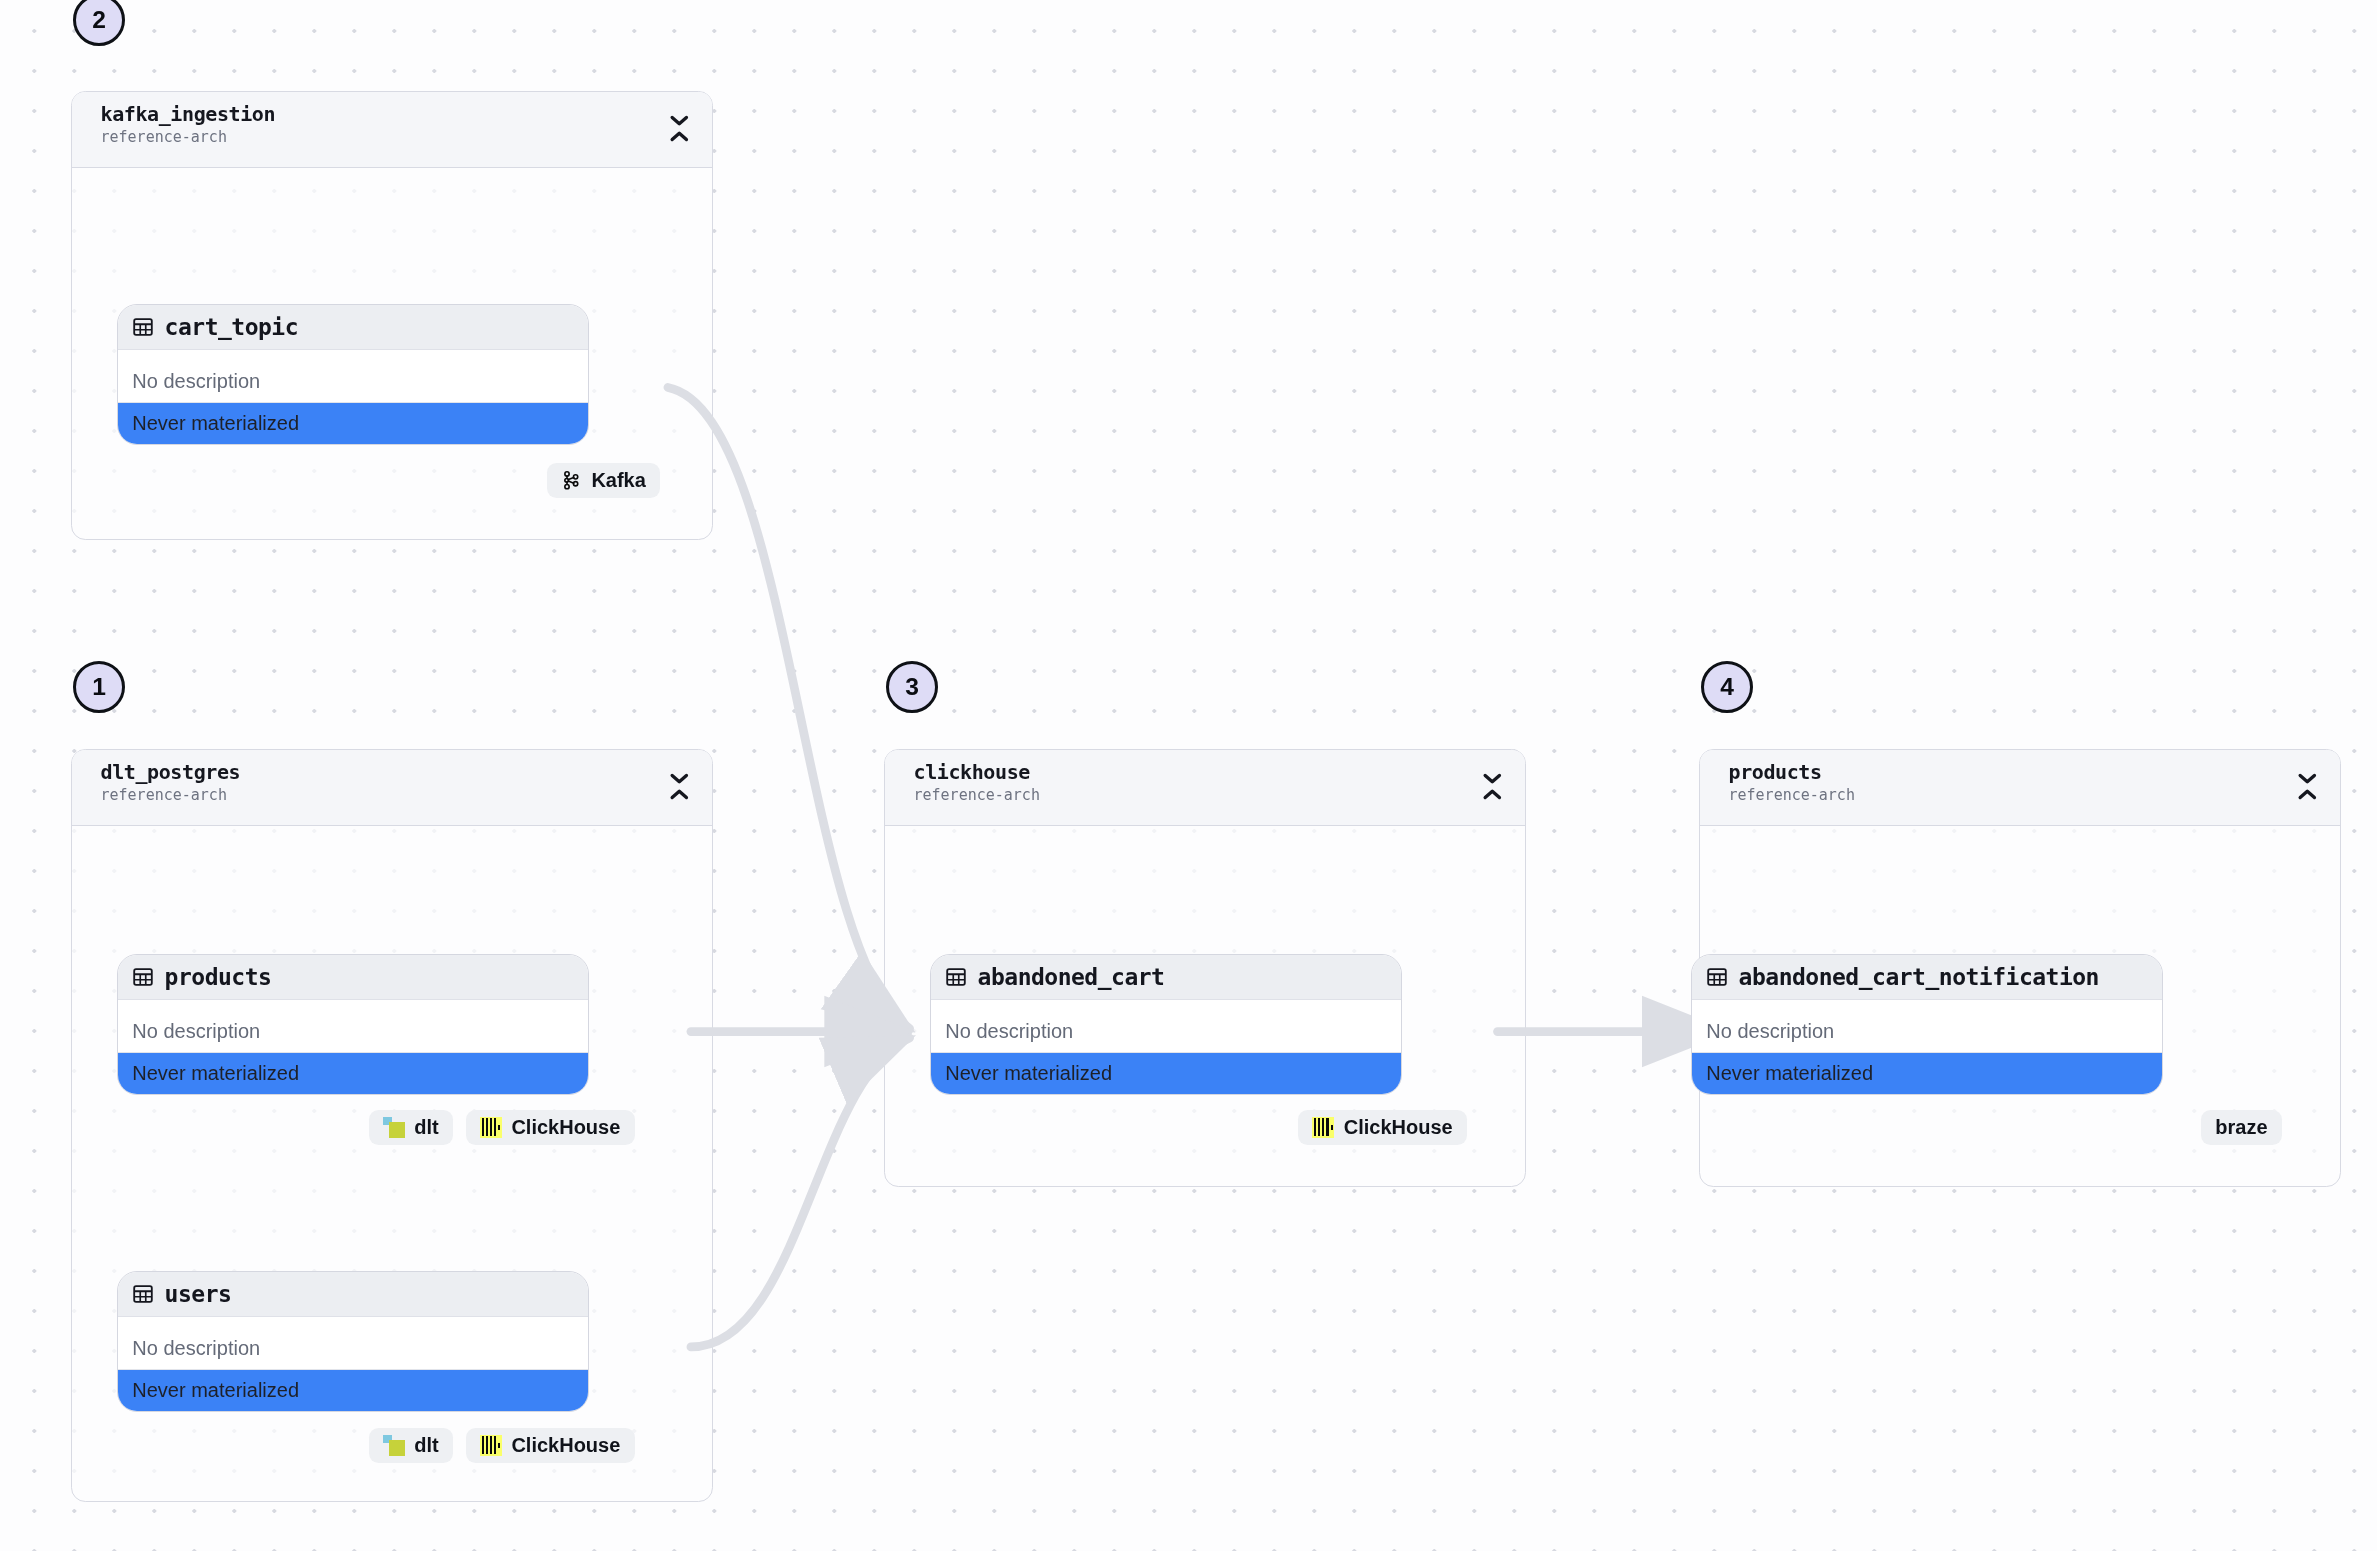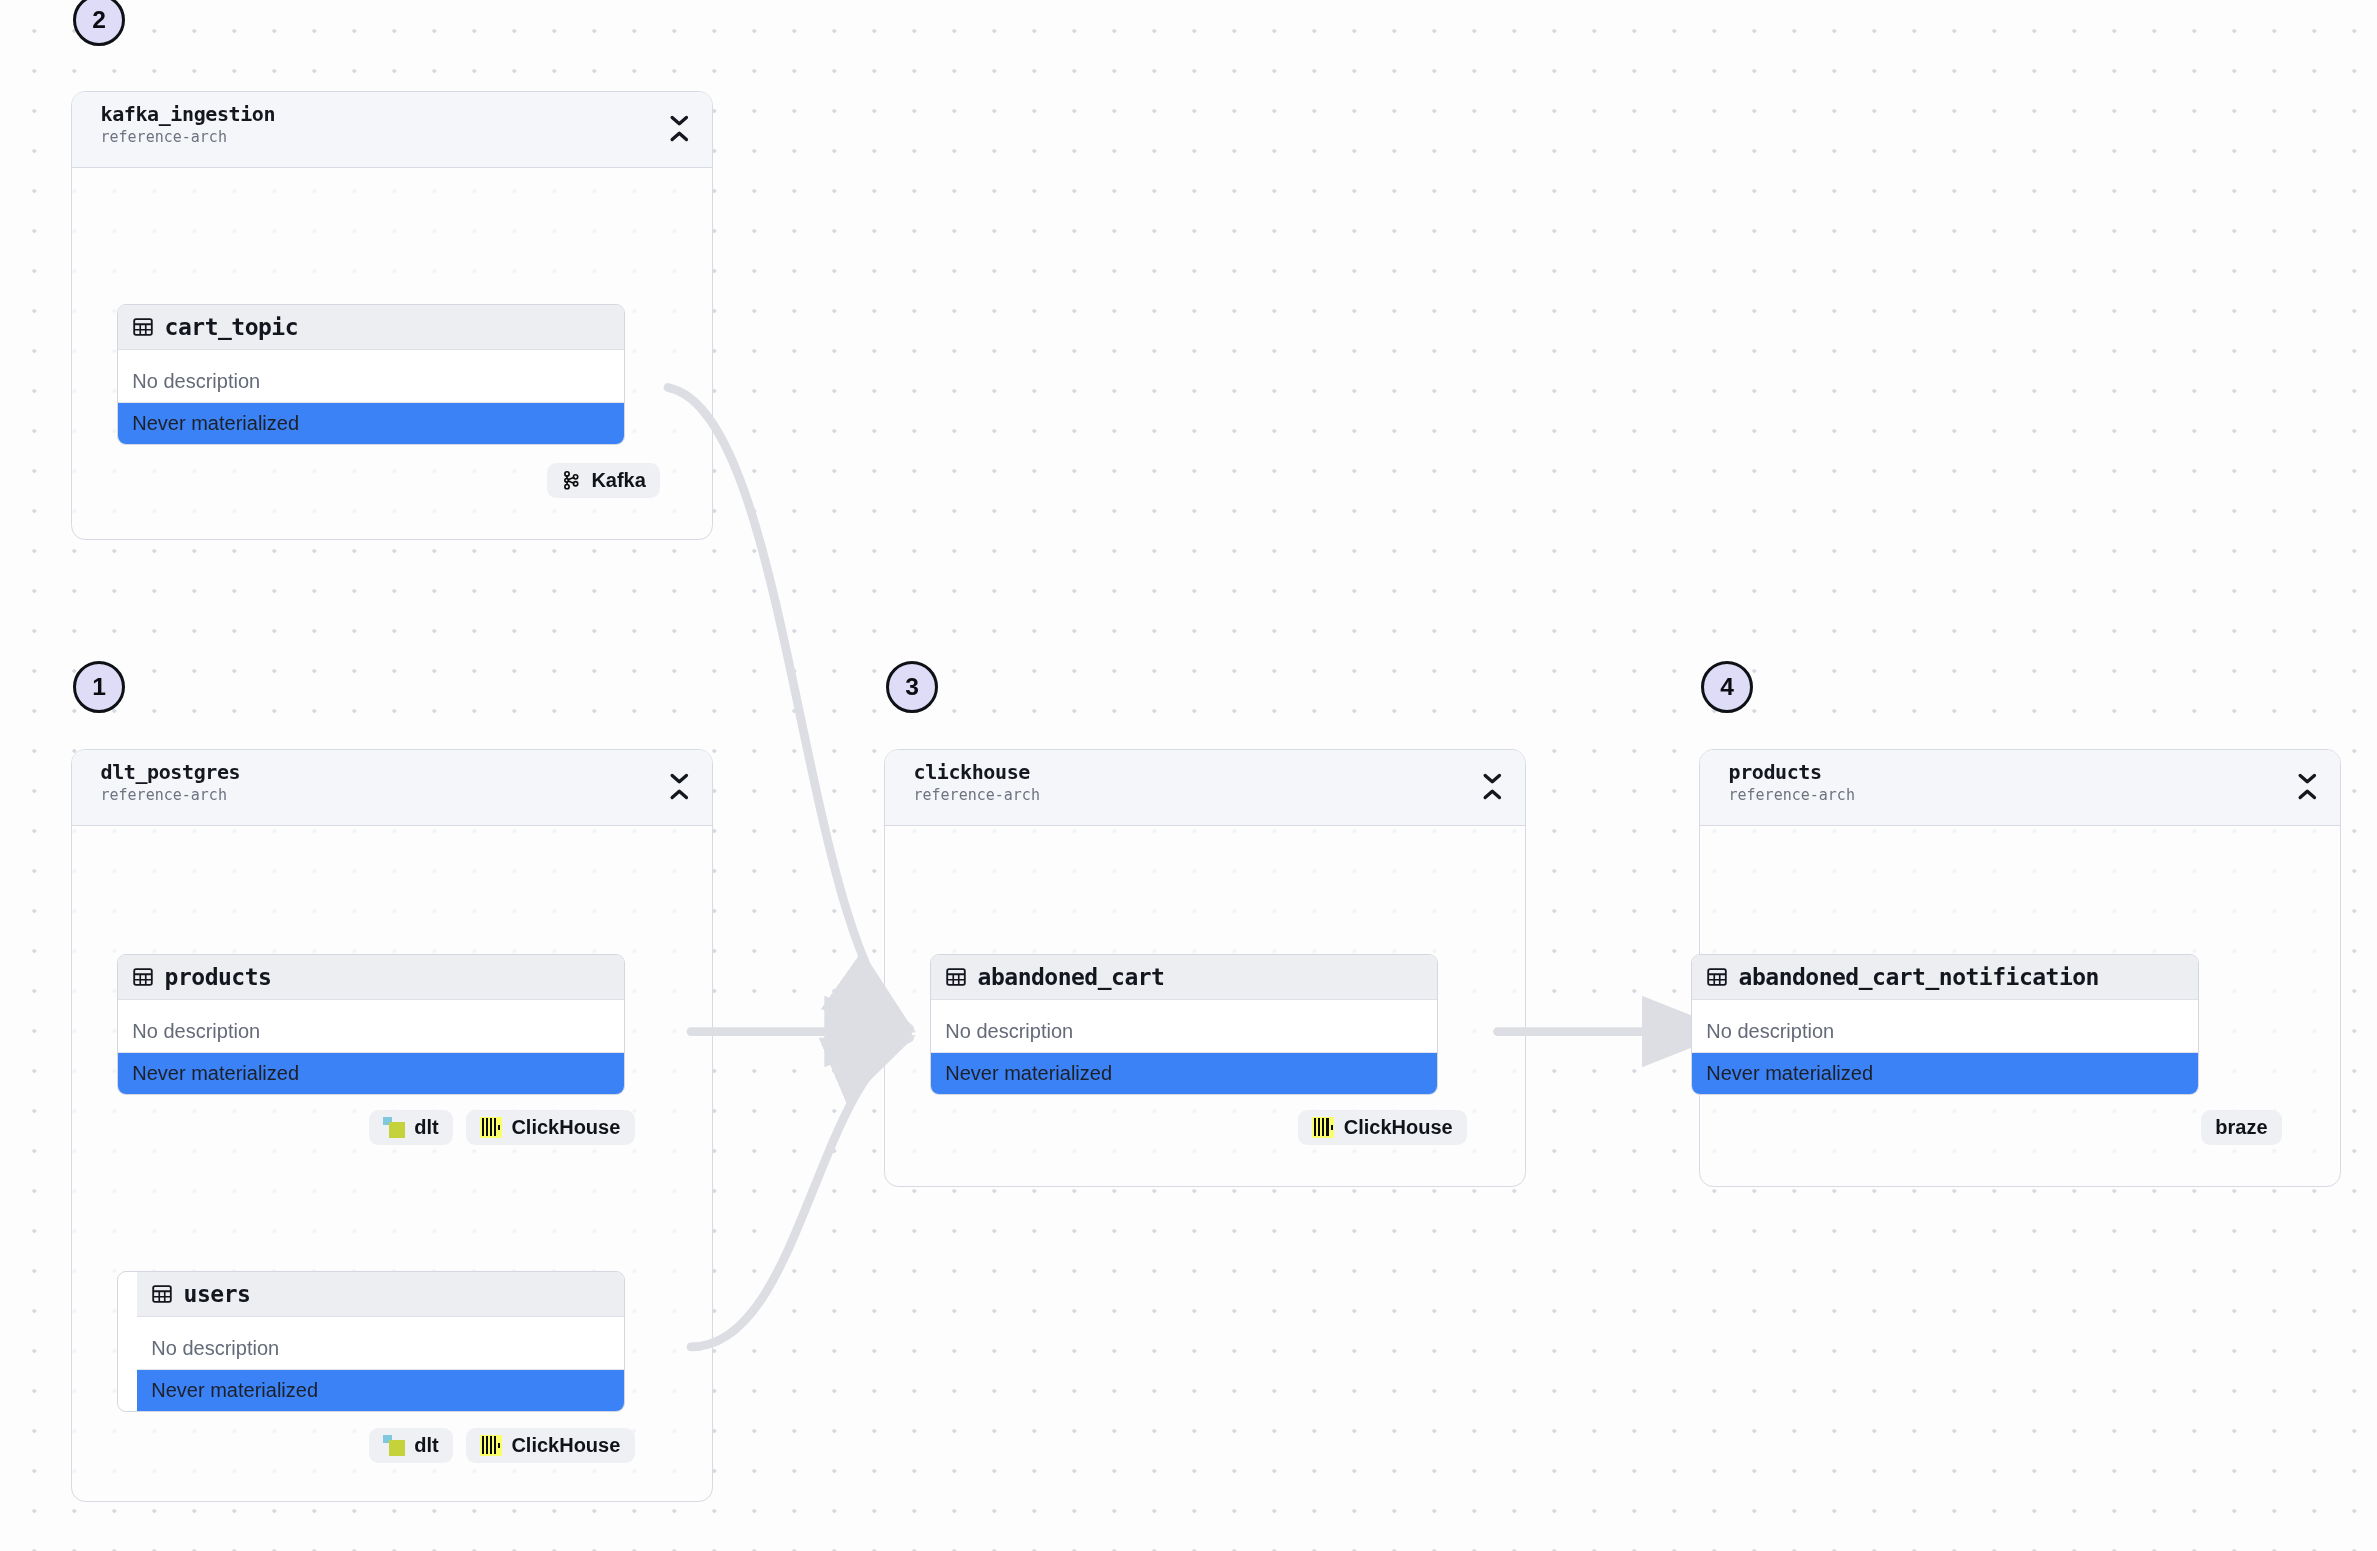--- a/index.html
+++ b/index.html
@@ -52,23 +52,23 @@
     width:46px;height:46px;border-radius:50%;
     background:#dedcf6;border:3.2px solid #0e1116;
     display:flex;align-items:center;justify-content:center;
     font-size:24.6px;font-weight:700;color:#0b0d12;
     font-family:"Liberation Sans", sans-serif;
     z-index:6;
   }
   
   .node{
     position:absolute;
-    width:508px;
+    width:472px;
     border:1.6px solid #d5d7e0;
-    border-radius:9px;
+    border-radius:20px;
     overflow:hidden;
     background:#ffffff;
     box-sizing:border-box;
     z-index:4;
   }
   .node-head{
     background:#eceef2;
     padding:8.7px 14.3px 9.5px 14.3px;
     display:flex;align-items:center;gap:10.3px;
     border-bottom:1.6px solid #dfe1e8;
@@ -243,21 +243,21 @@
             <b></b>
             <b></b>
             <b></b>
             <b class="dot"></b>
           </span>
       </span>
       <span>ClickHouse</span>
     </div>
   </div>
 
-  <div class="node" style="left:117px;top:1271px;padding-left:19px;">
+  <div class="node" style="left:117px;top:1271px;">
     <div class="node-head">
       <span class="tag-icon">
         <svg width="22" height="22" viewBox="0 0 24 24">
             <rect x="2.4" y="3.4" width="19.2" height="17.2" rx="2" fill="none" stroke="#14161e" stroke-width="2"></rect>
             <line x1="2.4" y1="9" x2="21.6" y2="9" stroke="#14161e" stroke-width="2"></line>
             <line x1="2.4" y1="15" x2="21.6" y2="15" stroke="#14161e" stroke-width="1.8"></line>
             <line x1="9" y1="9" x2="9" y2="20.6" stroke="#14161e" stroke-width="1.8"></line>
             <line x1="15" y1="9" x2="15" y2="20.6" stroke="#14161e" stroke-width="1.8"></line>
           </svg>
       </span>

